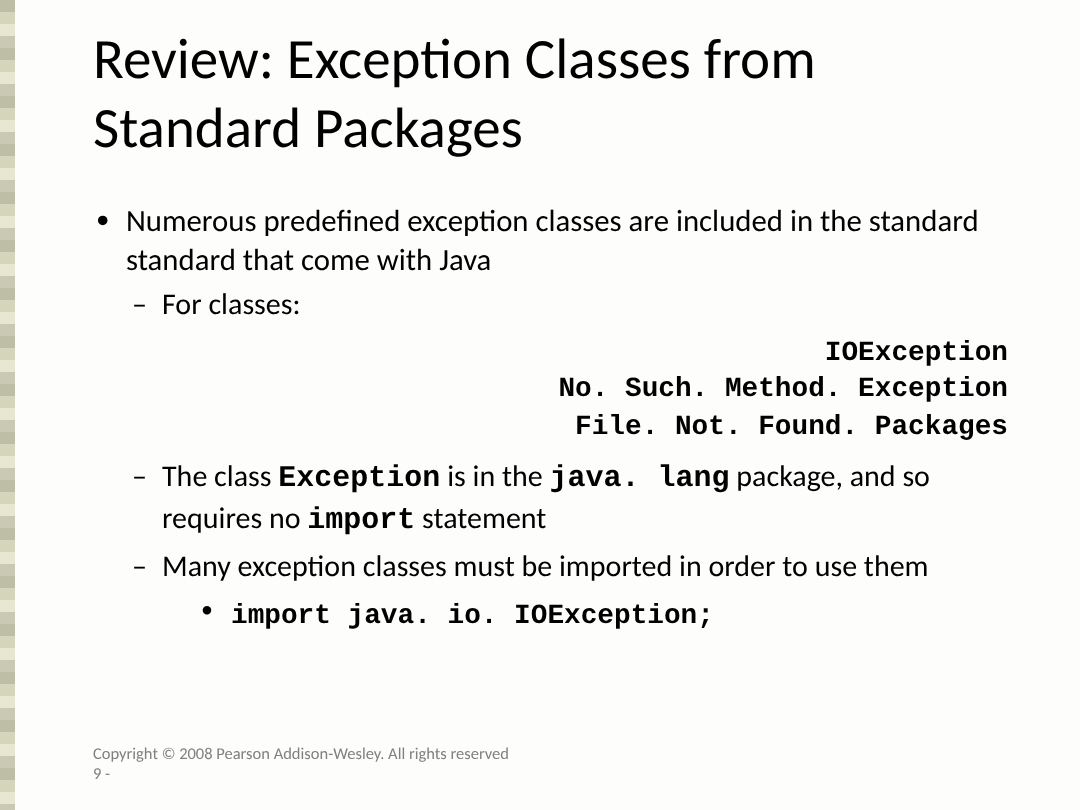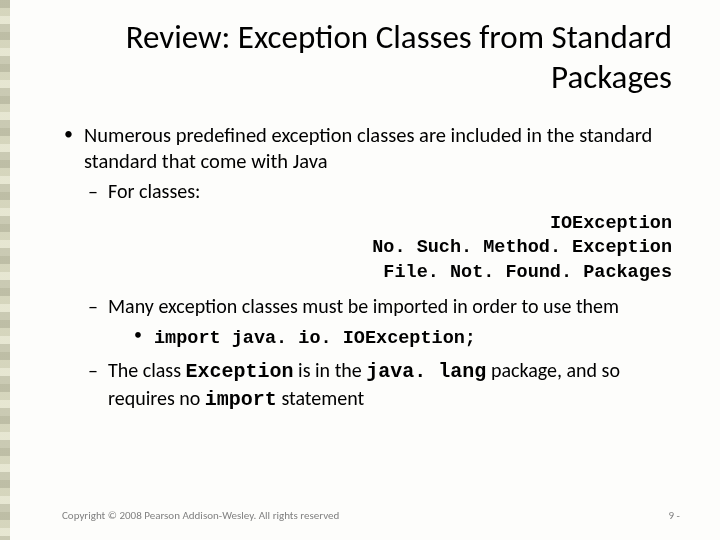--- a/index.html
+++ b/index.html
@@ -22,23 +22,23 @@
       #b5b58a 8px, #b5b58a 16px,
       #d4d4b0 16px, #d4d4b0 24px,
       #a0a078 24px, #a0a078 32px
     );
     opacity: 0.55;
   }
   .slide {
     padding: 18px 48px 0 62px;
   }
   .title {
-    font-size: 33px;
+    font-size: 38px;
     font-weight: 400;
-    text-align: right;
+    text-align: left;
     line-height: 1.2;
     margin-bottom: 26px;
   }
   ul { list-style: none; }
   .lvl1 > li {
     position: relative;
     padding-left: 22px;
     font-size: 20.5px;
     line-height: 1.25;
     margin-bottom: 6px;
@@ -95,20 +95,21 @@
   }
   .footer {
     position: absolute;
     bottom: 18px;
     left: 62px;
     right: 40px;
     display: flex;
     justify-content: space-between;
     font-size: 11px;
     color: #808080;
+    flex-direction: column;
   }
 </style>
 </head>
 <body>
 
 <div class="left-stripe"></div>
 
 <div class="slide">
 
   <h1 class="title">Review: Exception Classes from Standard Packages</h1>
@@ -119,29 +120,29 @@
       <ul class="lvl2">
         <li>For classes:</li>
       </ul>
       <div class="codeblock">
         <div>IOException</div>
         <div>No. Such. Method. Exception</div>
         <div>File. Not. Found. Packages</div>
       </div>
       <ul class="lvl2">
         <li>
+          <span>The class </span><span class="mono">Exception</span><span> is in the </span><span class="mono">java. lang</span><span> package, and so requires no </span><span class="mono">import</span><span> statement</span>
+        </li>
+        <li>
           <span>Many exception classes must be imported in order to use them</span>
           <ul class="lvl3">
             <li>
               <span class="mono">import java. io. IOException;</span>
             </li>
           </ul>
-        </li>
-        <li>
-          <span>The class </span><span class="mono">Exception</span><span> is in the </span><span class="mono">java. lang</span><span> package, and so requires no </span><span class="mono">import</span><span> statement</span>
         </li>
       </ul>
     </li>
   </ul>
 
 </div>
 
 <div class="footer">
   <span>Copyright © 2008 Pearson Addison-Wesley. All rights reserved</span>
   <span>9 -</span>

